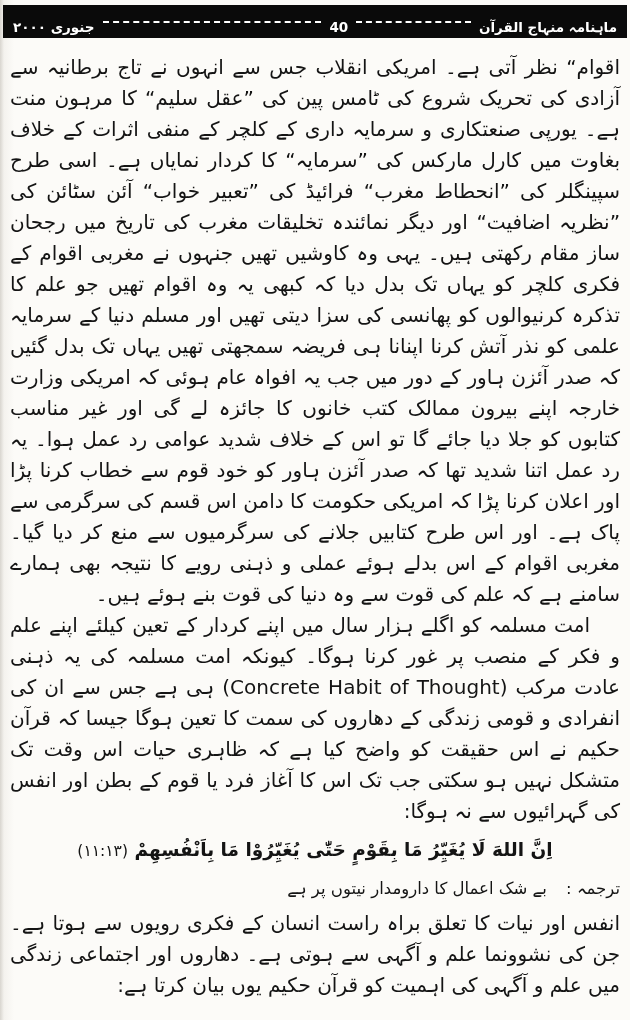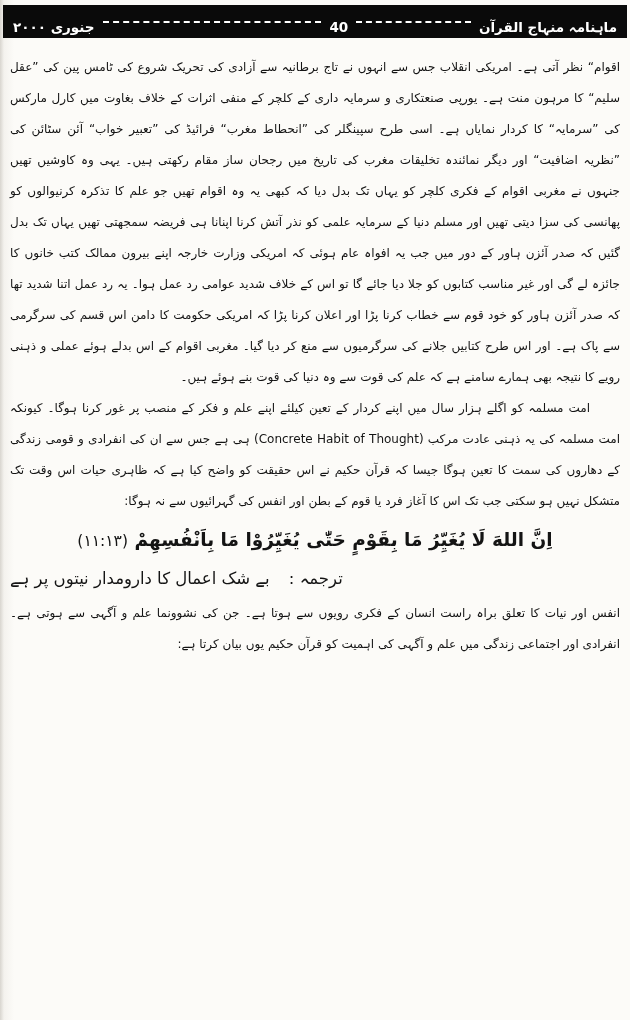--- a/index.html
+++ b/index.html
@@ -33,21 +33,21 @@
     height:0;
     align-self:center;
   }
   .dash-1{flex:1.1;}
   .dash-2{flex:2.1;}
   .header-bar .hdr-txt{white-space:nowrap;margin-top:11px;}
   .content{
     padding:14px 10px 0 10px;
   }
   .para{
-    font-size:12px;
+    font-size:20px;
     line-height:31px;
     text-align:justify;
     margin:0;
   }
   .para.indent{ text-indent:30px; }
   .quran-line{
     text-align:center;
     font-size:18.5px;
     font-weight:bold;
     line-height:38px;
@@ -58,21 +58,21 @@
     font-weight:normal;
     font-size:15.5px;
   }
   .translation{
     font-size:16.5px;
     line-height:30px;
     margin:4px 0;
     padding-right:8px;
   }
   .translation .tr-label{ margin-left:14px; }
-  .translation.centered{ text-align:left; padding-right:0; }
+  .translation.centered{ text-align:right; padding-right:0; }
   .hadith-line{
     text-align:center;
     font-size:18px;
     line-height:34px;
     margin:8px 70px 6px 0;
     text-align:center;
   }
   .hadith-line .hadith-src{ margin-right:16px; font-size:16.5px; }
 </style>
 </head>
@@ -100,16 +100,16 @@
     </div>
 
 
 
 
     <div class="translation centered">
       <span class="tr-label">ترجمہ :</span>
       <span>بے شک اعمال کا دارومدار نیتوں پر ہے</span>
     </div>
 
-    <p class="para">انفس اور نیات کا تعلق براہ راست انسان کے فکری رویوں سے ہوتا ہے۔ جن کی نشوونما علم و آگہی سے ہوتی ہے۔ انفرادی اور اجتماعی زندگی میں علم و آگہی کی اہمیت کو قرآن حکیم یوں بیان کرتا ہے:</p>
+    <p class="para">انفس اور نیات کا تعلق براہ راست انسان کے فکری رویوں سے ہوتا ہے۔ جن کی نشوونما علم و آگہی سے ہوتی ہے۔ دھاروں اور اجتماعی زندگی میں علم و آگہی کی اہمیت کو قرآن حکیم یوں بیان کرتا ہے:</p>
 
   </div>
 </div>
 
 </body></html>

